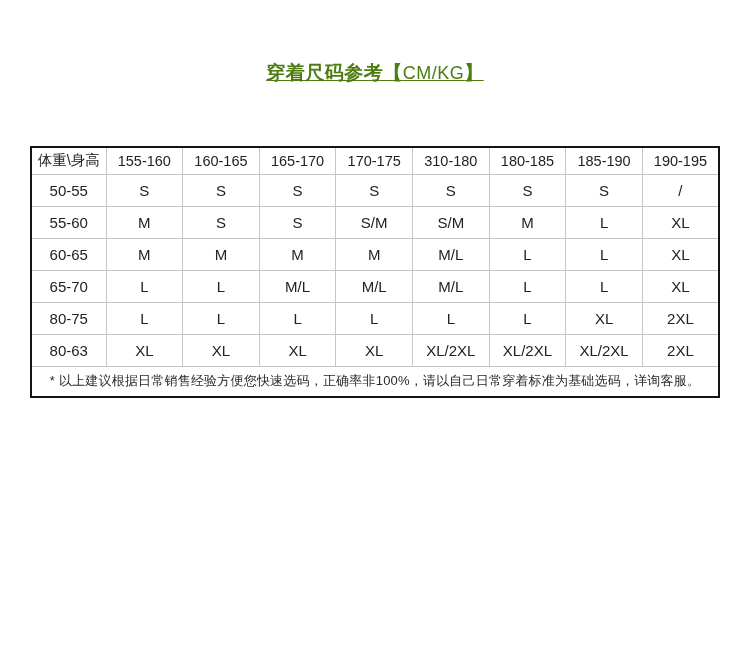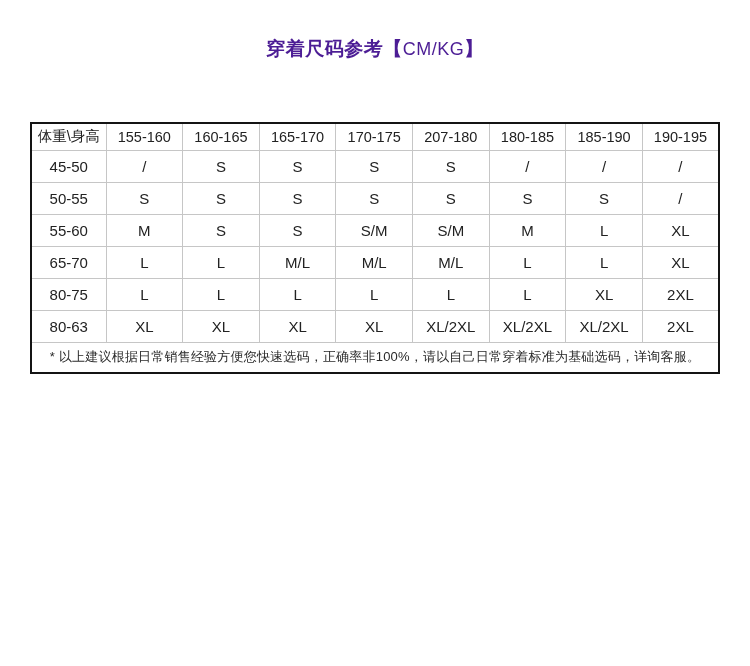--- a/index.html
+++ b/index.html
@@ -9,26 +9,27 @@
   }
   body {
     width: 750px;
     height: 666px;
     overflow: hidden;
     position: relative;
     font-family: "Liberation Sans", "DejaVu Sans", sans-serif;
     color: #262626;
   }
   .title {
-    padding-top: 36px;
+    padding-top: 60px;
     text-align: center;
     font-size: 19px;
     letter-spacing: 0.5px;
-    color: #4c1d95;
+    color: #4d7c0f;
     white-space: nowrap;
+    text-decoration: underline;
   }
   .title .bold { font-weight: 700; }
   .title .unit { font-weight: 400; font-size: 18px; }
 
   table.size-table {
     width: 690px;
     margin: 60px auto 0 auto;
     border-collapse: collapse;
     table-layout: fixed;
     border: 2px solid #141414;
@@ -74,57 +75,57 @@
       <col>
       <col>
   </colgroup>
   <thead>
     <tr id="header-row">
         <th>体重\身高</th>
         <th>155-160</th>
         <th>160-165</th>
         <th>165-170</th>
         <th>170-175</th>
-        <th>207-180</th>
+        <th>310-180</th>
         <th>180-185</th>
         <th>185-190</th>
         <th>190-195</th>
       </tr>
   </thead>
   <tbody id="body-rows">
-      <tr>
-        <td>45-50</td>
-        <td>/</td>
-        <td>S</td>
-        <td>S</td>
-        <td>S</td>
-        <td>S</td>
-        <td>/</td>
-        <td>/</td>
-        <td>/</td>
-      </tr>
       <tr>
         <td>50-55</td>
         <td>S</td>
         <td>S</td>
         <td>S</td>
         <td>S</td>
         <td>S</td>
         <td>S</td>
         <td>S</td>
         <td>/</td>
       </tr>
       <tr>
         <td>55-60</td>
         <td>M</td>
         <td>S</td>
         <td>S</td>
         <td>S/M</td>
         <td>S/M</td>
         <td>M</td>
+        <td>L</td>
+        <td>XL</td>
+      </tr>
+      <tr>
+        <td>60-65</td>
+        <td>M</td>
+        <td>M</td>
+        <td>M</td>
+        <td>M</td>
+        <td>M/L</td>
+        <td>L</td>
         <td>L</td>
         <td>XL</td>
       </tr>
       <tr>
         <td>65-70</td>
         <td>L</td>
         <td>L</td>
         <td>M/L</td>
         <td>M/L</td>
         <td>M/L</td>

